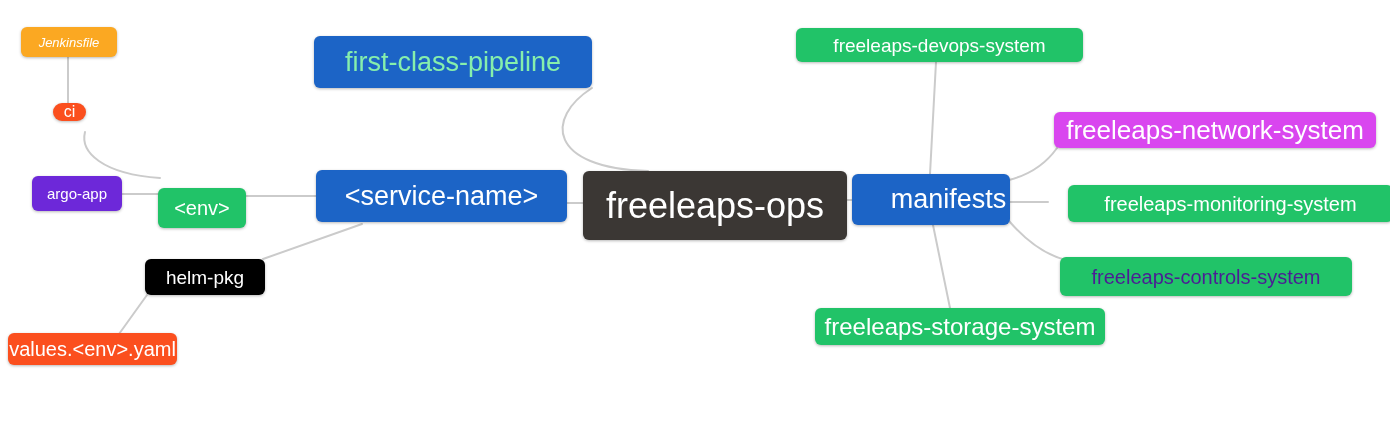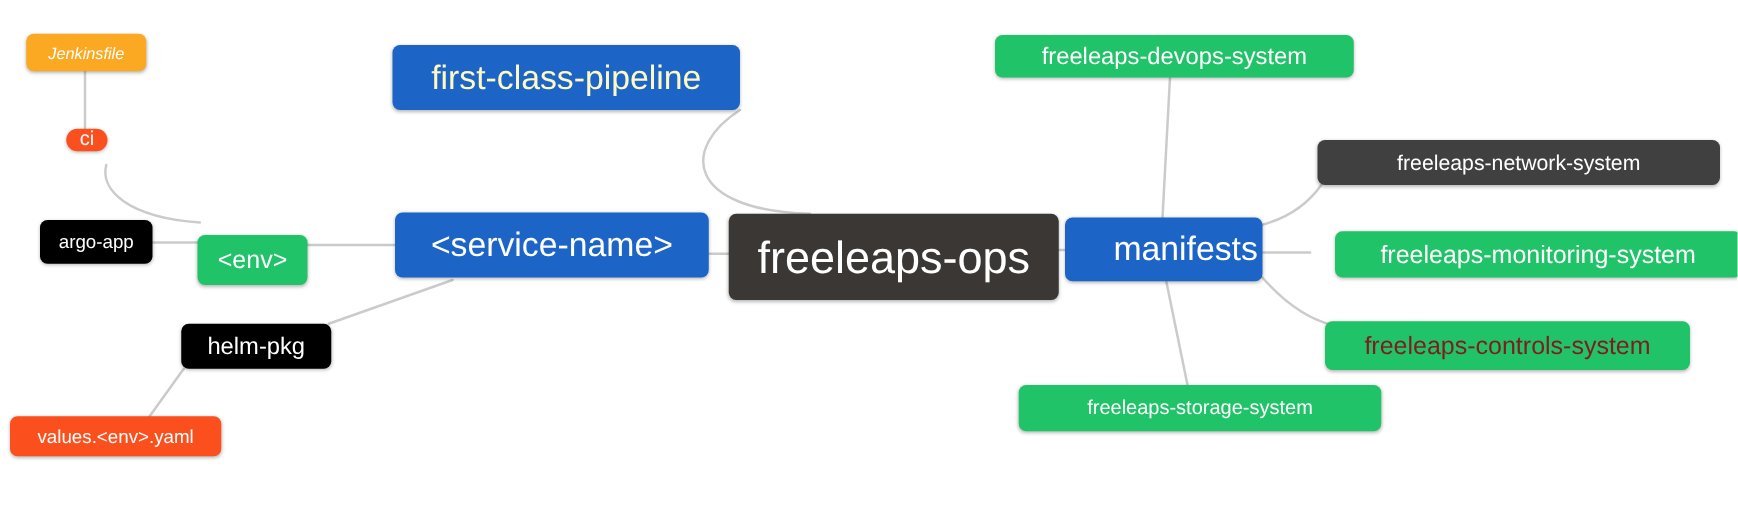--- a/index.html
+++ b/index.html
@@ -63,28 +63,28 @@
       <path d="M567,203 L583,203" stroke="#cbcbcb"></path>
       <path d="M846,200 L852,200" stroke="#cbcbcb"></path>
       <path d="M930,174 L936,62" stroke="#cbcbcb"></path>
       <path d="M1009,180 Q1040,172 1057,148" stroke="#cbcbcb"></path>
       <path d="M1010,202 L1048,202" stroke="#cbcbcb"></path>
       <path d="M1009,221 Q1037,253 1066,260" stroke="#cbcbcb"></path>
       <path d="M933,225 L950,308" stroke="#cbcbcb"></path>
     </svg>
   <div id="node-layer">
       <div class="node" style="left: 583px; top: 171px; width: 264px; height: 69px; font-size: 36px; background: rgb(59, 55, 52); color: rgb(255, 255, 255);">freeleaps-ops</div>
-      <div class="node" style="left: 314px; top: 36px; width: 278px; height: 52px; font-size: 27px; background: rgb(28, 100, 198); color: #fef9c3;">first-class-pipeline</div>
+      <div class="node" style="left: 314px; top: 36px; width: 278px; height: 52px; font-size: 27px; background: rgb(28, 100, 198); color: #86efac;">first-class-pipeline</div>
       <div class="node" style="left: 316px; top: 170px; width: 251px; height: 52px; font-size: 27px; background: rgb(28, 100, 198); color: rgb(255, 255, 255);">&lt;service-name&gt;</div>
       <div class="node" style="left: 852px; top: 174px; width: 158px; height: 51px; font-size: 27px; background: rgb(28, 100, 198); color: rgb(255, 255, 255); padding-left: 41px;">manifests</div>
       <div class="node" style="left: 158px; top: 188px; width: 88px; height: 40px; font-size: 20px; background: rgb(33, 195, 104); color: rgb(255, 255, 255);">&lt;env&gt;</div>
       <div class="node" style="left: 145px; top: 259px; width: 120px; height: 36px; font-size: 19px; background: #000000; color: rgb(255, 255, 255);">helm-pkg</div>
       <div class="node" style="left: 53px; top: 103px; width: 33px; height: 18px; font-size: 16px; background: rgb(251, 79, 30); color: rgb(255, 255, 255); border-radius: 10px;">ci</div>
-      <div class="node" style="left: 32px; top: 176px; width: 90px; height: 35px; font-size: 15px; background: #000000; color: rgb(255, 255, 255);">argo-app</div>
+      <div class="node" style="left: 32px; top: 176px; width: 90px; height: 35px; font-size: 15px; background: #6d28d9; color: rgb(255, 255, 255);">argo-app</div>
       <div class="node" style="left: 21px; top: 27px; width: 96px; height: 30px; font-size: 13px; background: rgb(251, 168, 34); color: rgb(255, 255, 255); font-style: italic;">Jenkinsfile</div>
-      <div class="node" style="left: 8px; top: 333px; width: 169px; height: 32px; font-size: 15px; background: rgb(251, 79, 30); color: rgb(255, 255, 255);">values.&lt;env&gt;.yaml</div>
+      <div class="node" style="left: 8px; top: 333px; width: 169px; height: 32px; font-size: 20px; background: rgb(251, 79, 30); color: rgb(255, 255, 255);">values.&lt;env&gt;.yaml</div>
       <div class="node" style="left: 796px; top: 28px; width: 287px; height: 34px; font-size: 19px; background: rgb(33, 195, 104); color: rgb(255, 255, 255);">freeleaps-devops-system</div>
-      <div class="node" style="left: 1054px; top: 112px; width: 322px; height: 36px; font-size: 17px; background: #404040; color: rgb(255, 255, 255);">freeleaps-network-system</div>
+      <div class="node" style="left: 1054px; top: 112px; width: 322px; height: 36px; font-size: 26px; background: #d946ef; color: rgb(255, 255, 255);">freeleaps-network-system</div>
       <div class="node" style="left: 1048px; top: 185px; width: 325px; height: 37px; font-size: 20px; background: rgb(33, 195, 104); color: rgb(255, 255, 255); margin-left: 20px;">freeleaps-monitoring-system</div>
-      <div class="node" style="left: 1060px; top: 257px; width: 292px; height: 39px; font-size: 20px; background: rgb(33, 195, 104); color: #7f1d1d;">freeleaps-controls-system</div>
-      <div class="node" style="left: 815px; top: 308px; width: 290px; height: 37px; font-size: 16px; background: rgb(33, 195, 104); color: rgb(255, 255, 255);">freeleaps-storage-system</div>
+      <div class="node" style="left: 1060px; top: 257px; width: 292px; height: 39px; font-size: 20px; background: rgb(33, 195, 104); color: #4c1d95;">freeleaps-controls-system</div>
+      <div class="node" style="left: 815px; top: 308px; width: 290px; height: 37px; font-size: 24px; background: rgb(33, 195, 104); color: rgb(255, 255, 255);">freeleaps-storage-system</div>
     </div>
 </div>
 
 </body></html>

